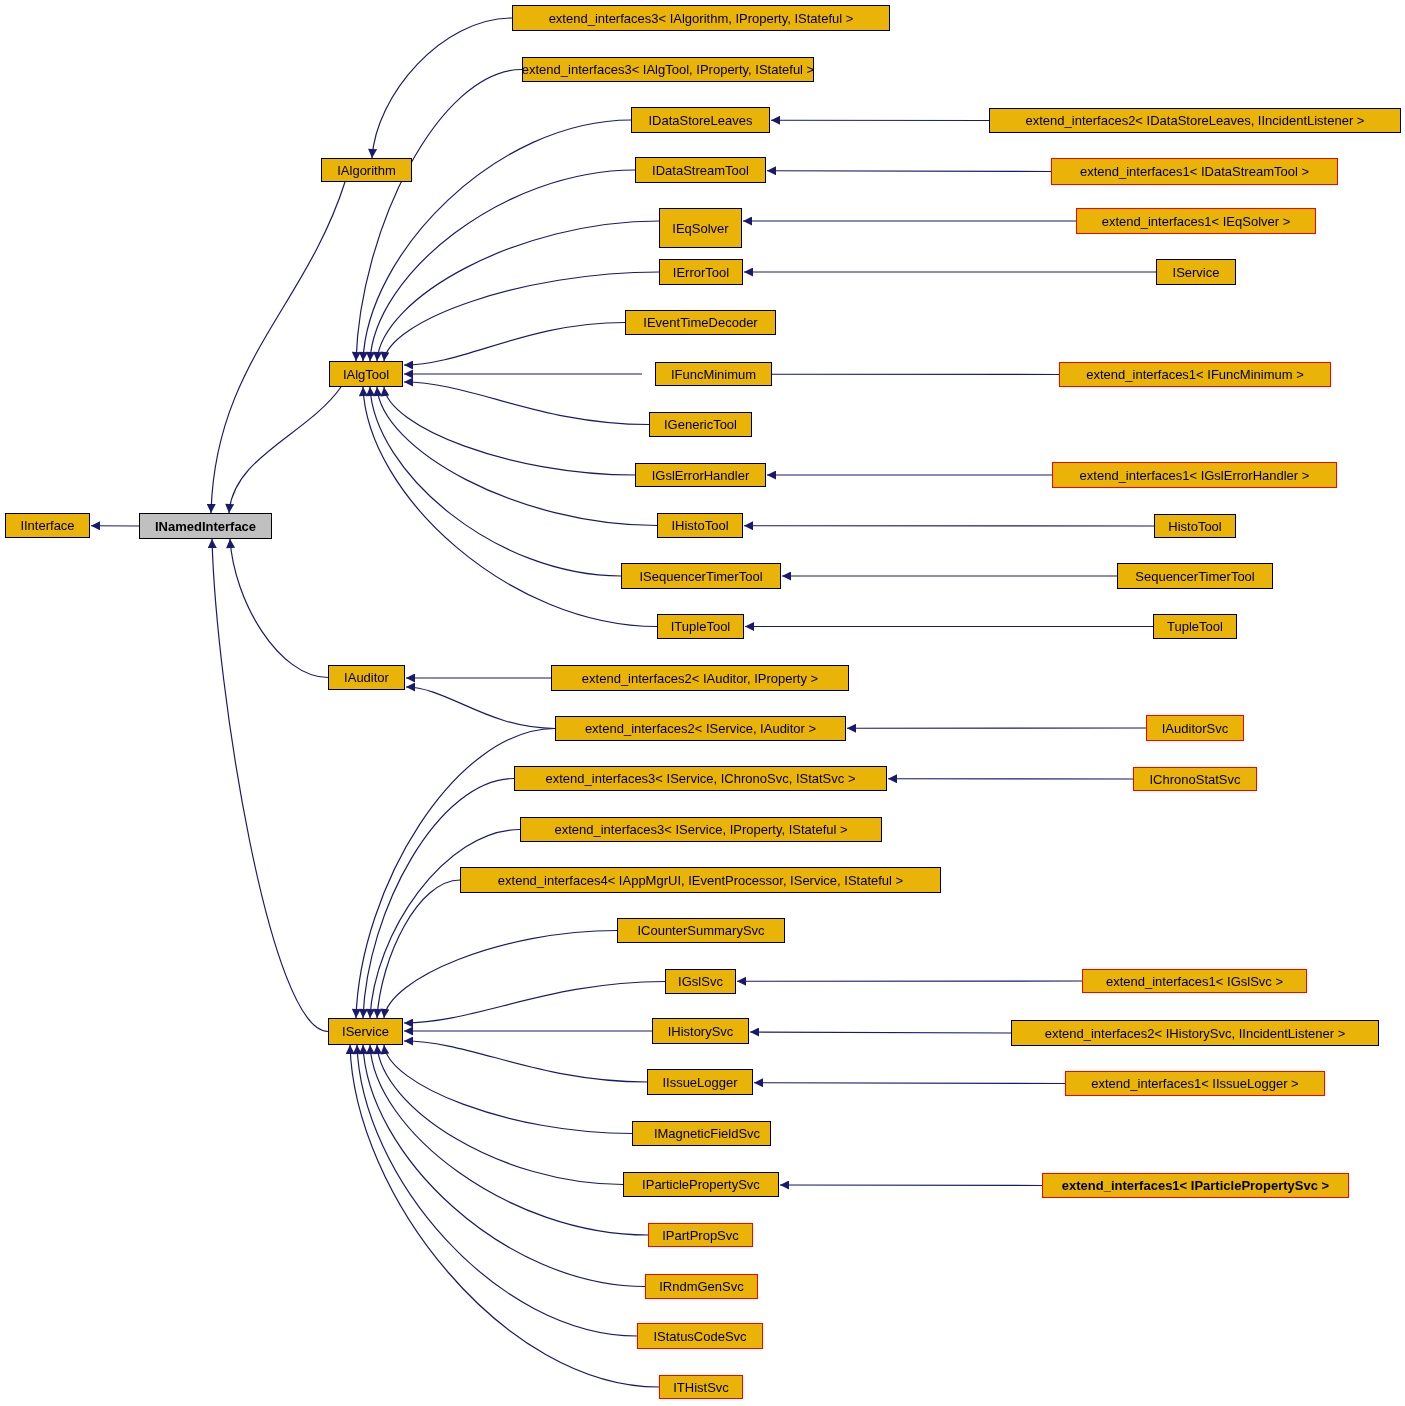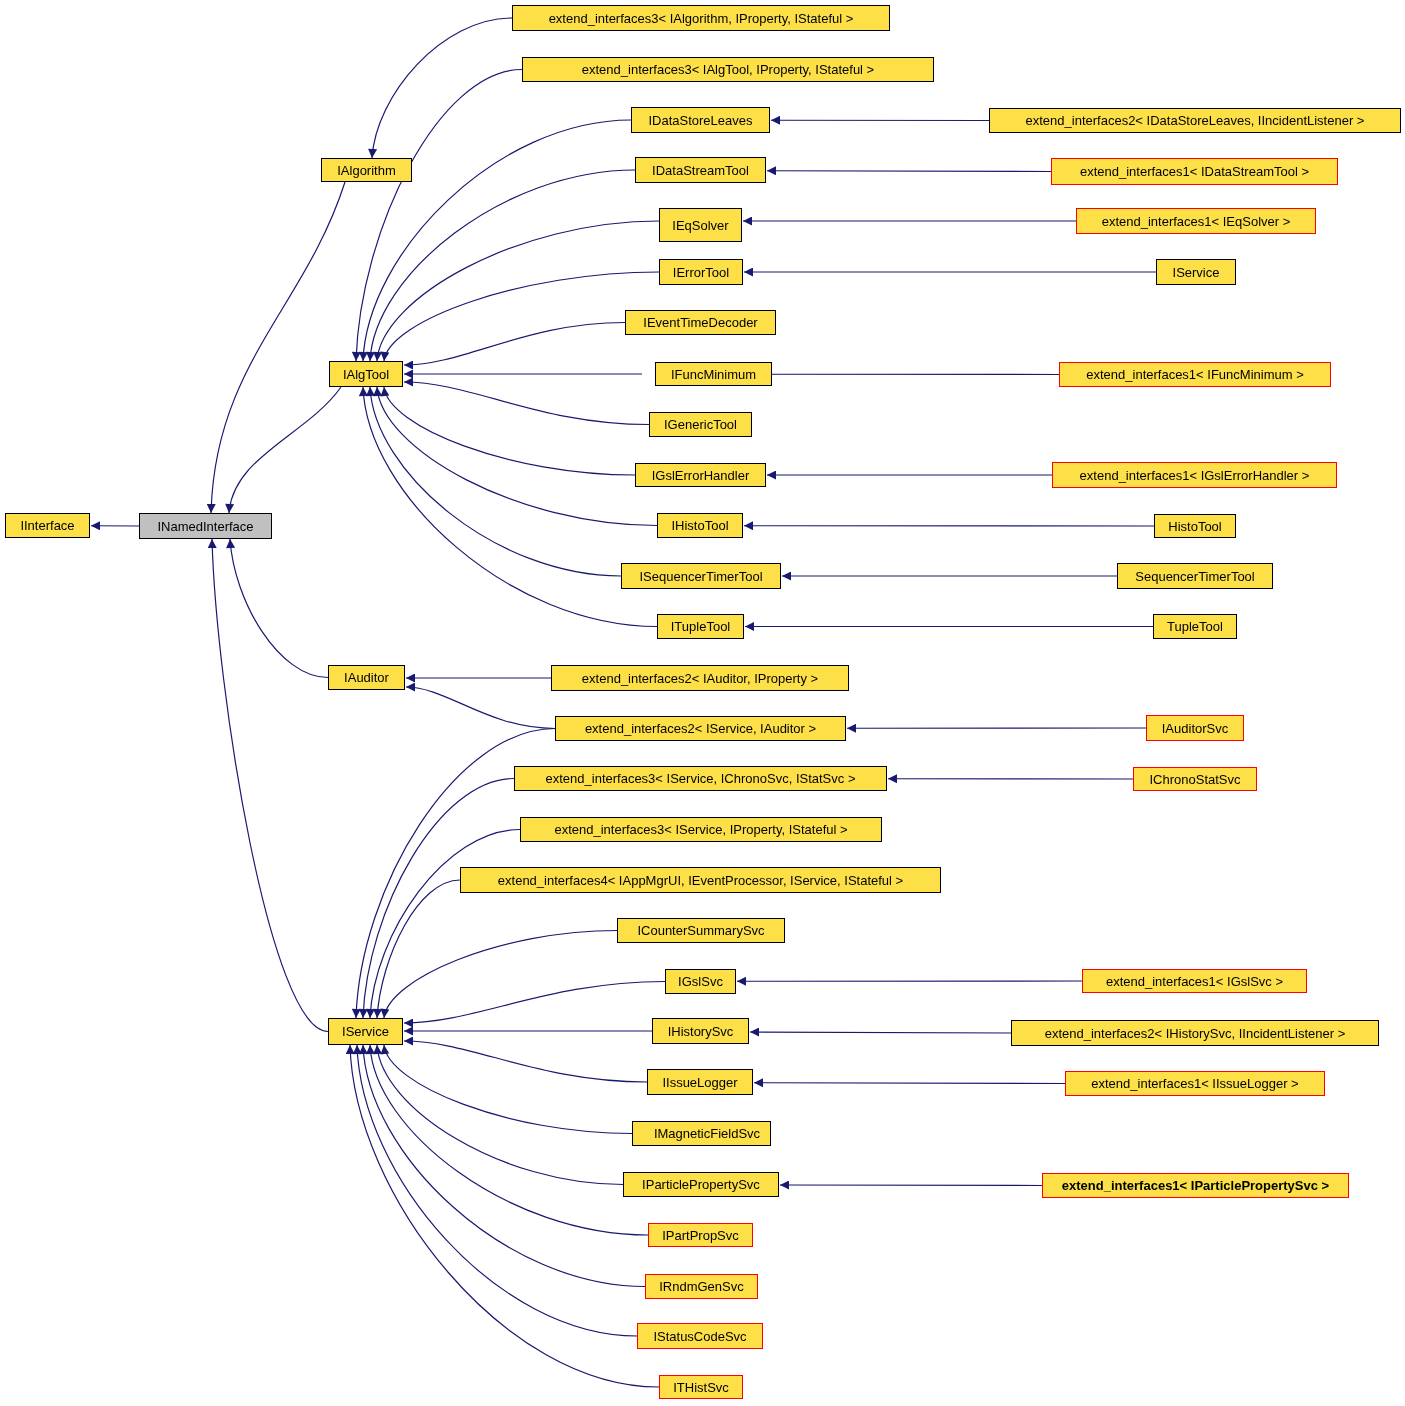--- a/index.html
+++ b/index.html
@@ -2,25 +2,25 @@
 <html><head>
 <meta charset="utf-8">
 <style>
   html,body{margin:0;padding:0;background:#ffffff;}
   body{width:1405px;height:1406px;position:relative;overflow:hidden;
        font-family:"Liberation Sans",sans-serif;}
   #diagram{position:absolute;left:0;top:0;width:1405px;height:1406px;}
   #edges{position:absolute;left:0;top:0;z-index:1;}
   .edge{stroke:var(--edge-color,#191970);fill:none;stroke-width:1.2;}
   .node{position:absolute;box-sizing:border-box;z-index:2;
-        background:#fde047;border:1px solid #000000;color:#000000;
+        background:#eab308;border:1px solid #000000;color:#000000;
         display:flex;align-items:center;justify-content:center;
         font-size:13px;line-height:1;white-space:nowrap;cursor:pointer;}
   .node.red{border-color:var(--ext-color,#ff0000);}
-  .node.highlight{background:var(--hl-color,#c0c0c0);}
+  .node.highlight{background:var(--hl-color,#c0c0c0);font-weight:bold;}
 </style>
 </head>
 <body style="--edge-color: #191970; --ext-color: #ff0000; --hl-color: #c0c0c0;">
 
 <div id="diagram">
   <svg id="edges" width="1405" height="1406" viewBox="0 0 1405 1406">
     <defs>
       <marker id="arrow" viewBox="0 0 10 10" refX="10" refY="5" markerWidth="13" markerHeight="9" markerUnits="userSpaceOnUse" orient="auto">
         <path d="M 0 0 L 10 5 L 0 10 z" fill="#191970"></path>
       </marker>
@@ -78,24 +78,24 @@
       </g>
   </svg>
   <div id="nodes">
       <div class="node normal" style="left: 5px; top: 513px; width: 85px; height: 25px;">IInterface</div>
       <div class="node highlight" style="left: 139px; top: 513px; width: 133px; height: 26px;">INamedInterface</div>
       <div class="node normal" style="left: 321px; top: 158px; width: 91px; height: 24px;">IAlgorithm</div>
       <div class="node normal" style="left: 329px; top: 361px; width: 74px; height: 26px;">IAlgTool</div>
       <div class="node normal" style="left: 328px; top: 665px; width: 77px; height: 25px;">IAuditor</div>
       <div class="node normal" style="left: 328px; top: 1018px; width: 75px; height: 27px;">IService</div>
       <div class="node normal" style="left: 512px; top: 5px; width: 378px; height: 26px;">extend_interfaces3&lt; IAlgorithm, IProperty, IStateful &gt;</div>
-      <div class="node normal" style="left: 522px; top: 57px; width: 412px; height: 25px; text-align: center;">extend_interfaces3&lt; IAlgTool, IProperty, IStateful &gt;</div>
+      <div class="node normal" style="left: 522px; top: 57px; width: 292px; height: 25px; text-align: center;">extend_interfaces3&lt; IAlgTool, IProperty, IStateful &gt;</div>
       <div class="node normal" style="left: 631px; top: 107px; width: 139px; height: 26px;">IDataStoreLeaves</div>
       <div class="node normal" style="left: 635px; top: 157px; width: 131px; height: 26px;">IDataStreamTool</div>
-      <div class="node normal" style="left: 659px; top: 208px; width: 83px; height: 34px;">IEqSolver</div>
+      <div class="node normal" style="left: 659px; top: 208px; width: 83px; height: 40px;">IEqSolver</div>
       <div class="node normal" style="left: 659px; top: 259px; width: 84px; height: 26px;">IErrorTool</div>
       <div class="node normal" style="left: 625px; top: 310px; width: 151px; height: 25px;">IEventTimeDecoder</div>
       <div class="node normal" style="left: 642px; top: 362px; width: 117px; height: 24px; margin-left: 13px;">IFuncMinimum</div>
       <div class="node normal" style="left: 649px; top: 412px; width: 103px; height: 25px;">IGenericTool</div>
       <div class="node normal" style="left: 635px; top: 463px; width: 131px; height: 24px;">IGslErrorHandler</div>
       <div class="node normal" style="left: 657px; top: 513px; width: 86px; height: 25px;">IHistoTool</div>
       <div class="node normal" style="left: 621px; top: 563px; width: 160px; height: 26px;">ISequencerTimerTool</div>
       <div class="node normal" style="left: 657px; top: 614px; width: 87px; height: 25px;">ITupleTool</div>
       <div class="node normal" style="left: 551px; top: 665px; width: 298px; height: 26px;">extend_interfaces2&lt; IAuditor, IProperty &gt;</div>
       <div class="node normal" style="left: 555px; top: 716px; width: 291px; height: 25px;">extend_interfaces2&lt; IService, IAuditor &gt;</div>

